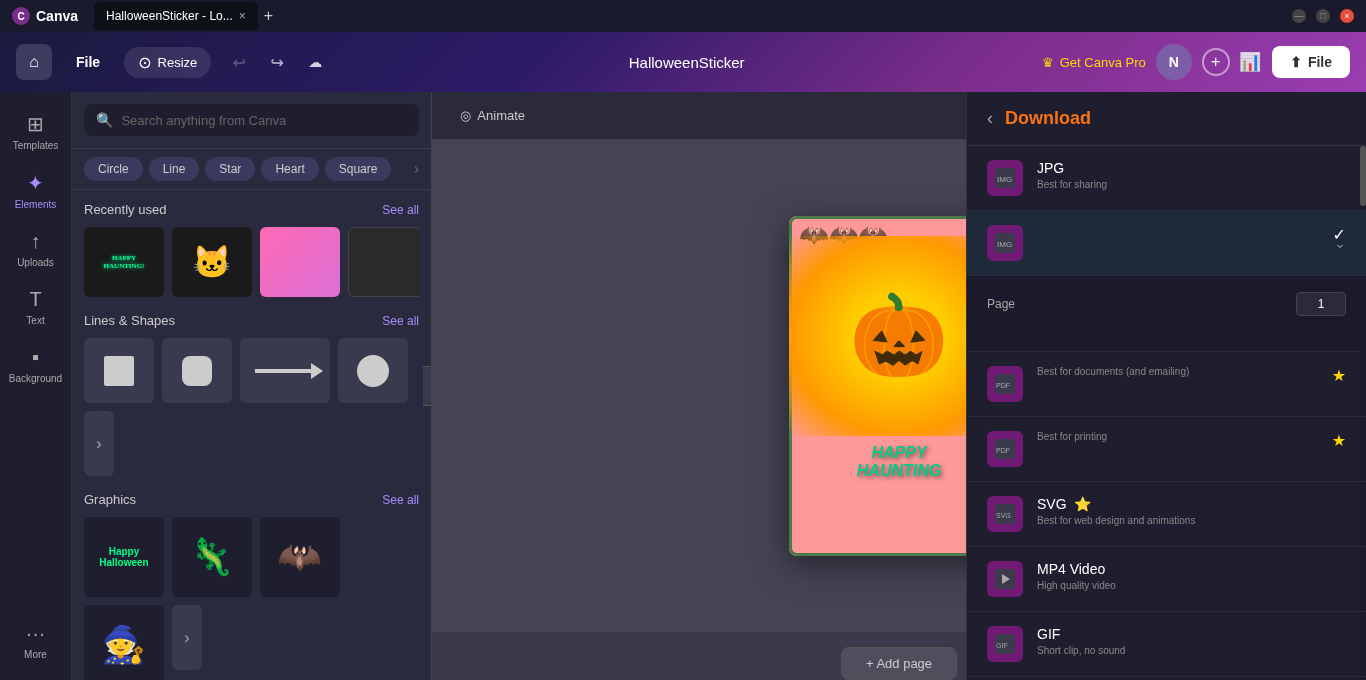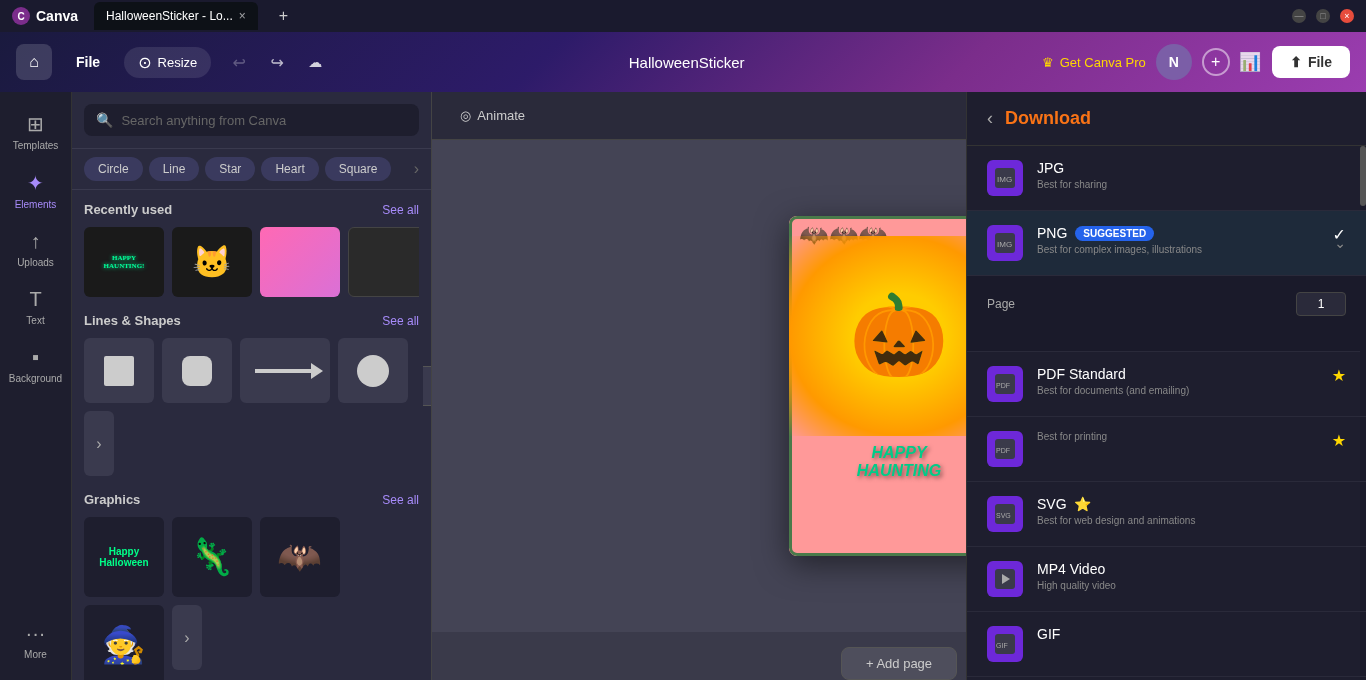--- a/index.html
+++ b/index.html
@@ -9,21 +9,21 @@
     .title-bar {
       background: #1a1a2e;
       height: 32px;
       display: flex;
       align-items: center;
       padding: 0 12px;
       gap: 8px;
     }
     .title-bar-logo { color: #fff; font-weight: bold; font-size: 14px; display: flex; align-items: center; gap: 6px; }
     .title-bar-logo .canva-icon { width: 18px; height: 18px; background: #7b2d8b; border-radius: 50%; display: flex; align-items: center; justify-content: center; color: white; font-size: 10px; font-weight: bold; }
-    .tab-area { display: flex; align-items: center; gap: 15px; margin-left: 8px; }
+    .tab-area { display: flex; align-items: center; gap: 0; margin-left: 8px; }
     .tab { background: #2d2d4e; color: #ccc; padding: 4px 12px; border-radius: 6px 6px 0 0; font-size: 12px; display: flex; align-items: center; gap: 6px; height: 28px; }
     .tab.active { background: #0d1117; color: #fff; }
     .tab-close { cursor: pointer; opacity: 0.6; }
     .tab-add { color: #ccc; font-size: 16px; cursor: pointer; padding: 2px 6px; }
     .window-controls { margin-left: auto; display: flex; gap: 10px; }
     .win-btn { width: 14px; height: 14px; border-radius: 50%; cursor: pointer; display: flex; align-items: center; justify-content: center; font-size: 9px; }
     .win-min { background: #444; color: #999; }
     .win-max { background: #444; color: #999; }
     .win-close { background: #e74c3c; color: white; }
 
@@ -136,21 +136,21 @@
     }
     .chip-more { color: #666; font-size: 16px; cursor: pointer; margin-left: auto; }
 
     
     .panel-scroll { flex: 1; overflow-y: auto; padding: 12px; }
     .panel-scroll::-webkit-scrollbar { width: 4px; }
     .panel-scroll::-webkit-scrollbar-track { background: transparent; }
     .panel-scroll::-webkit-scrollbar-thumb { background: #555; border-radius: 2px; }
 
     .section-header { display: flex; justify-content: space-between; align-items: center; margin-bottom: 10px; }
-    .section-title { color: #ccc; font-size: 13px; font-weight: 700; }
+    .section-title { color: #ccc; font-size: 13px; font-weight: 400; }
     .see-all { color: #a78bfa; font-size: 12px; cursor: pointer; }
 
     
     .recently-used-grid { display: flex; gap: 8px; margin-bottom: 16px; overflow: hidden; }
     .recent-item { width: 80px; height: 70px; border-radius: 6px; overflow: hidden; flex-shrink: 0; background: #1e1e2e; display: flex; align-items: center; justify-content: center; position: relative; }
     .recent-item-text { background: #1a1a1a; color: #00ff88; font-size: 8px; font-weight: bold; text-align: center; width: 100%; height: 100%; display: flex; align-items: center; justify-content: center; padding: 4px; }
     .recent-item-pink { background: linear-gradient(135deg, #ff69b4, #da70d6); }
     .recent-item-dark { background: #2a2a2a; border: 1px solid #444; }
 
     
@@ -277,21 +277,21 @@
     .format-item {
       display: flex;
       align-items: flex-start;
       padding: 14px 20px;
       gap: 14px;
       cursor: pointer;
       border-bottom: 1px solid #2a2a3a;
       position: relative;
     }
     .format-item.selected { background: #1e2a3a; }
-    .format-icon { width: 36px; height: 36px; background: #6d28d9; border-radius: 6px; display: flex; align-items: center; justify-content: center; color: #aaa; font-size: 16px; flex-shrink: 0; }
+    .format-icon { width: 36px; height: 36px; background: #701a75; border-radius: 6px; display: flex; align-items: center; justify-content: center; color: #aaa; font-size: 16px; flex-shrink: 0; }
     .format-info { flex: 1; }
     .format-name { color: white; font-size: 14px; font-weight: 500; display: flex; align-items: center; gap: 8px; margin-bottom: 3px; }
     .format-desc { color: #888; font-size: 10px; }
     .suggested-badge { background: #2563eb; color: white; font-size: 10px; padding: 2px 8px; border-radius: 10px; font-weight: 600; }
     .pro-badge { color: #ffd700; font-size: 14px; }
     .check-icon { color: #fff; font-size: 16px; margin-left: auto; }
     .expand-icon { color: #888; font-size: 14px; position: absolute; right: 20px; top: 50%; transform: translateY(-50%); }
 
     
     .png-options {
@@ -569,27 +569,20 @@
           </div>
         </div>
 
         <div class="format-item selected">
           <div class="format-icon">
             <svg width="20" height="20" viewBox="0 0 20 20" fill="none" xmlns="http://www.w3.org/2000/svg">
               <rect width="20" height="20" rx="3" fill="#3a3a4a"></rect>
               <text x="2" y="14" font-size="8" fill="#aaa">IMG</text>
             </svg>
           </div>
-          <div class="format-info">
-            <div class="format-name">
-              <span>PNG</span>
-              <span class="suggested-badge">SUGGESTED</span>
-            </div>
-            <div class="format-desc">Best for complex images, illustrations</div>
-          </div>
           <span class="check-icon">✓</span>
           <span class="expand-icon">⌄</span>
         </div>
 
         <div class="png-options">
           <div class="png-option-row">
             <span class="png-option-label">Page</span>
             <div class="page-counter">
               <input class="page-input" type="text" value="1" style="">
             </div>
@@ -597,21 +590,20 @@
         </div>
 
         <div class="format-item">
           <div class="format-icon">
             <svg width="20" height="20" viewBox="0 0 20 20" fill="none">
               <rect width="20" height="20" rx="3" fill="#3a3a4a"></rect>
               <text x="1" y="14" font-size="7" fill="#aaa">PDF</text>
             </svg>
           </div>
           <div class="format-info">
-            <div class="format-name">PDF Standard</div>
             <div class="format-desc">Best for documents (and emailing)</div>
           </div>
           <span class="star-item">★</span>
         </div>
 
         <div class="format-item">
           <div class="format-icon">
             <svg width="20" height="20" viewBox="0 0 20 20" fill="none">
               <rect width="20" height="20" rx="3" fill="#3a3a4a"></rect>
               <text x="1" y="14" font-size="7" fill="#aaa">PDF</text>
@@ -654,20 +646,21 @@
 
         <div class="format-item">
           <div class="format-icon">
             <svg width="20" height="20" viewBox="0 0 20 20" fill="none">
               <rect width="20" height="20" rx="3" fill="#3a3a4a"></rect>
               <text x="1" y="14" font-size="7" fill="#aaa">GIF</text>
             </svg>
           </div>
           <div class="format-info">
             <div class="format-name">GIF</div>
+            <div class="format-desc">Short clip, no sound</div>
           </div>
         </div>
 
         <div class="download-action-row">
           
         </div>
       </div>
     </div>
   </div>
 

